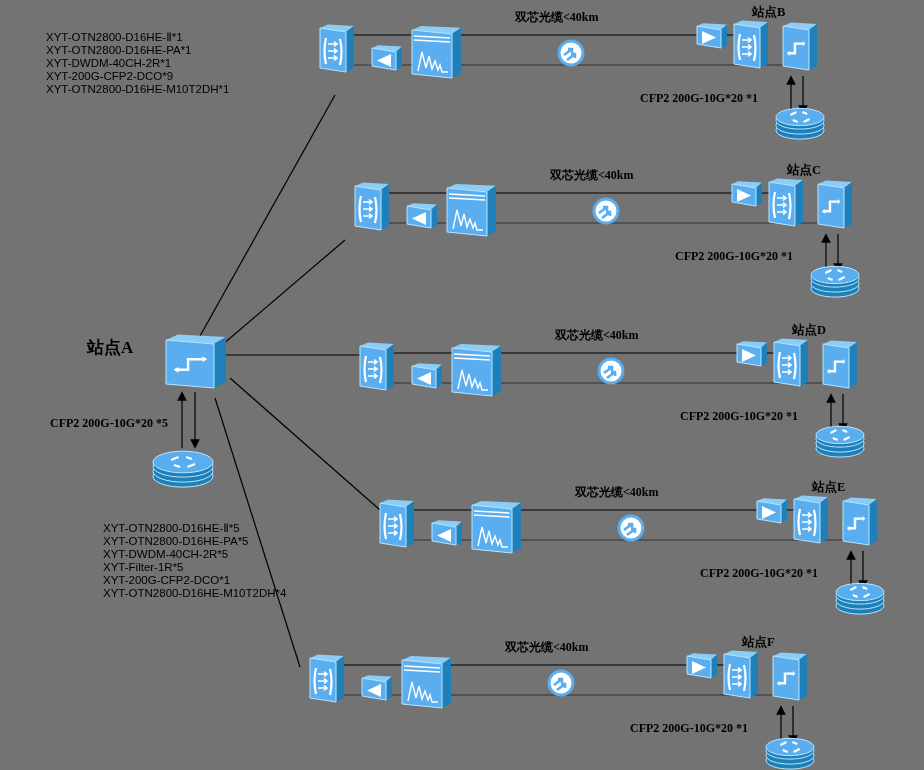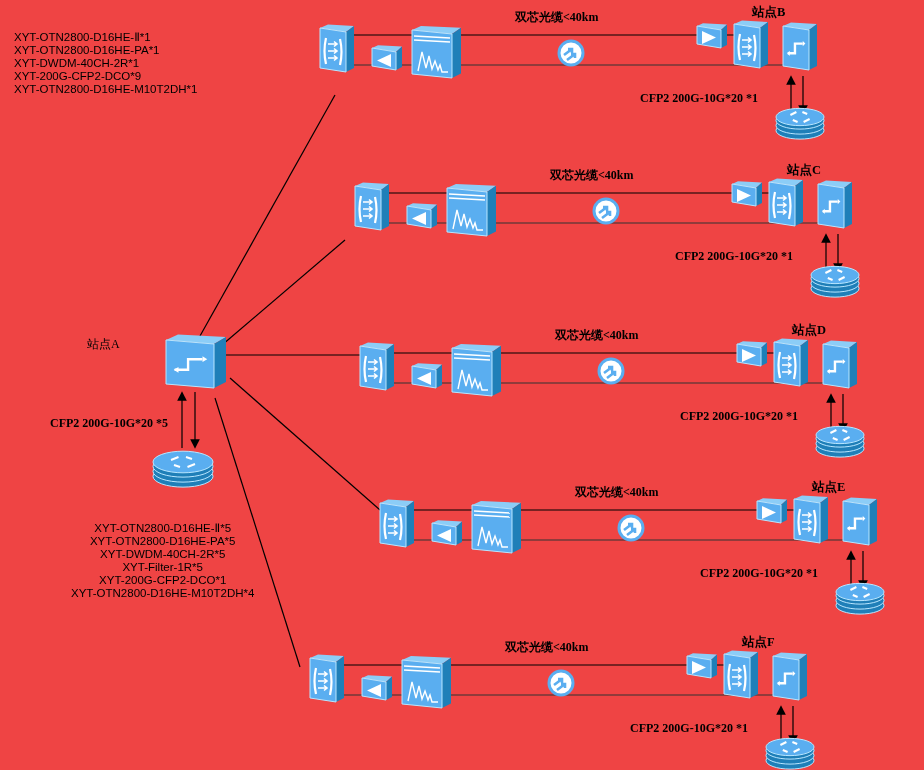--- a/index.html
+++ b/index.html
@@ -1,21 +1,21 @@
 <!DOCTYPE html>
 <html><head>
 <meta charset="utf-8">
 <style>
   html, body { margin: 0; padding: 0; background: #ffffff; }
-  #canvas { position: relative; width: 924px; height: 770px; overflow: hidden; background: #ef4444; }
+  #canvas { position: relative; width: 924px; height: 770px; overflow: hidden; background: #737373; }
   svg { position: absolute; left: 0; top: 0; }
   .parts { position: absolute; font-family: "Liberation Sans", sans-serif; font-size: 11.5px; color: #000; line-height: 13px; }
-  .parts div { white-space: nowrap; }
+  .parts div { white-space: nowrap; margin-left: 32px; }
   .serif-label { font-family: "Liberation Serif", serif; font-weight: bold; font-size: 12px; text-align: center; }
-  .site-label { font-family: "Liberation Serif", serif; font-weight: normal; font-size: 12px; }
+  .site-label { font-family: "Liberation Serif", serif; font-weight: bold; font-size: 17px; }
 </style>
 </head>
 <body>
 
 <div id="canvas">
   <svg id="diagram" width="924" height="770" viewBox="0 0 924 770">
     <defs>
       <marker id="arrowhead" markerWidth="8" markerHeight="8" refX="4" refY="4" orient="auto">
         <path d="M0,0 L8,4 L0,8 z" fill="#000"></path>
       </marker>
@@ -371,21 +371,21 @@
   </svg>
 
   <div class="parts" style="left:14px; top:31px;">
     <div>XYT-OTN2800-D16HE-Ⅱ*1</div>
     <div>XYT-OTN2800-D16HE-PA*1</div>
     <div>XYT-DWDM-40CH-2R*1</div>
     <div>XYT-200G-CFP2-DCO*9</div>
     <div>XYT-OTN2800-D16HE-M10T2DH*1</div>
   </div>
 
-  <div class="parts" style="left:71px; top:522px;text-align:center;">
+  <div class="parts" style="left:71px; top:522px;">
     <div>XYT-OTN2800-D16HE-Ⅱ*5</div>
     <div>XYT-OTN2800-D16HE-PA*5</div>
     <div>XYT-DWDM-40CH-2R*5</div>
     <div>XYT-Filter-1R*5</div>
     <div>XYT-200G-CFP2-DCO*1</div>
     <div>XYT-OTN2800-D16HE-M10T2DH*4</div>
   </div>
 
   <div class="site-label" style="position:absolute; left:87px; top:336px;">站点A</div>
   <div class="serif-label" style="position:absolute; left:50px; top:416px;">CFP2 200G-10G*20 *5</div>

